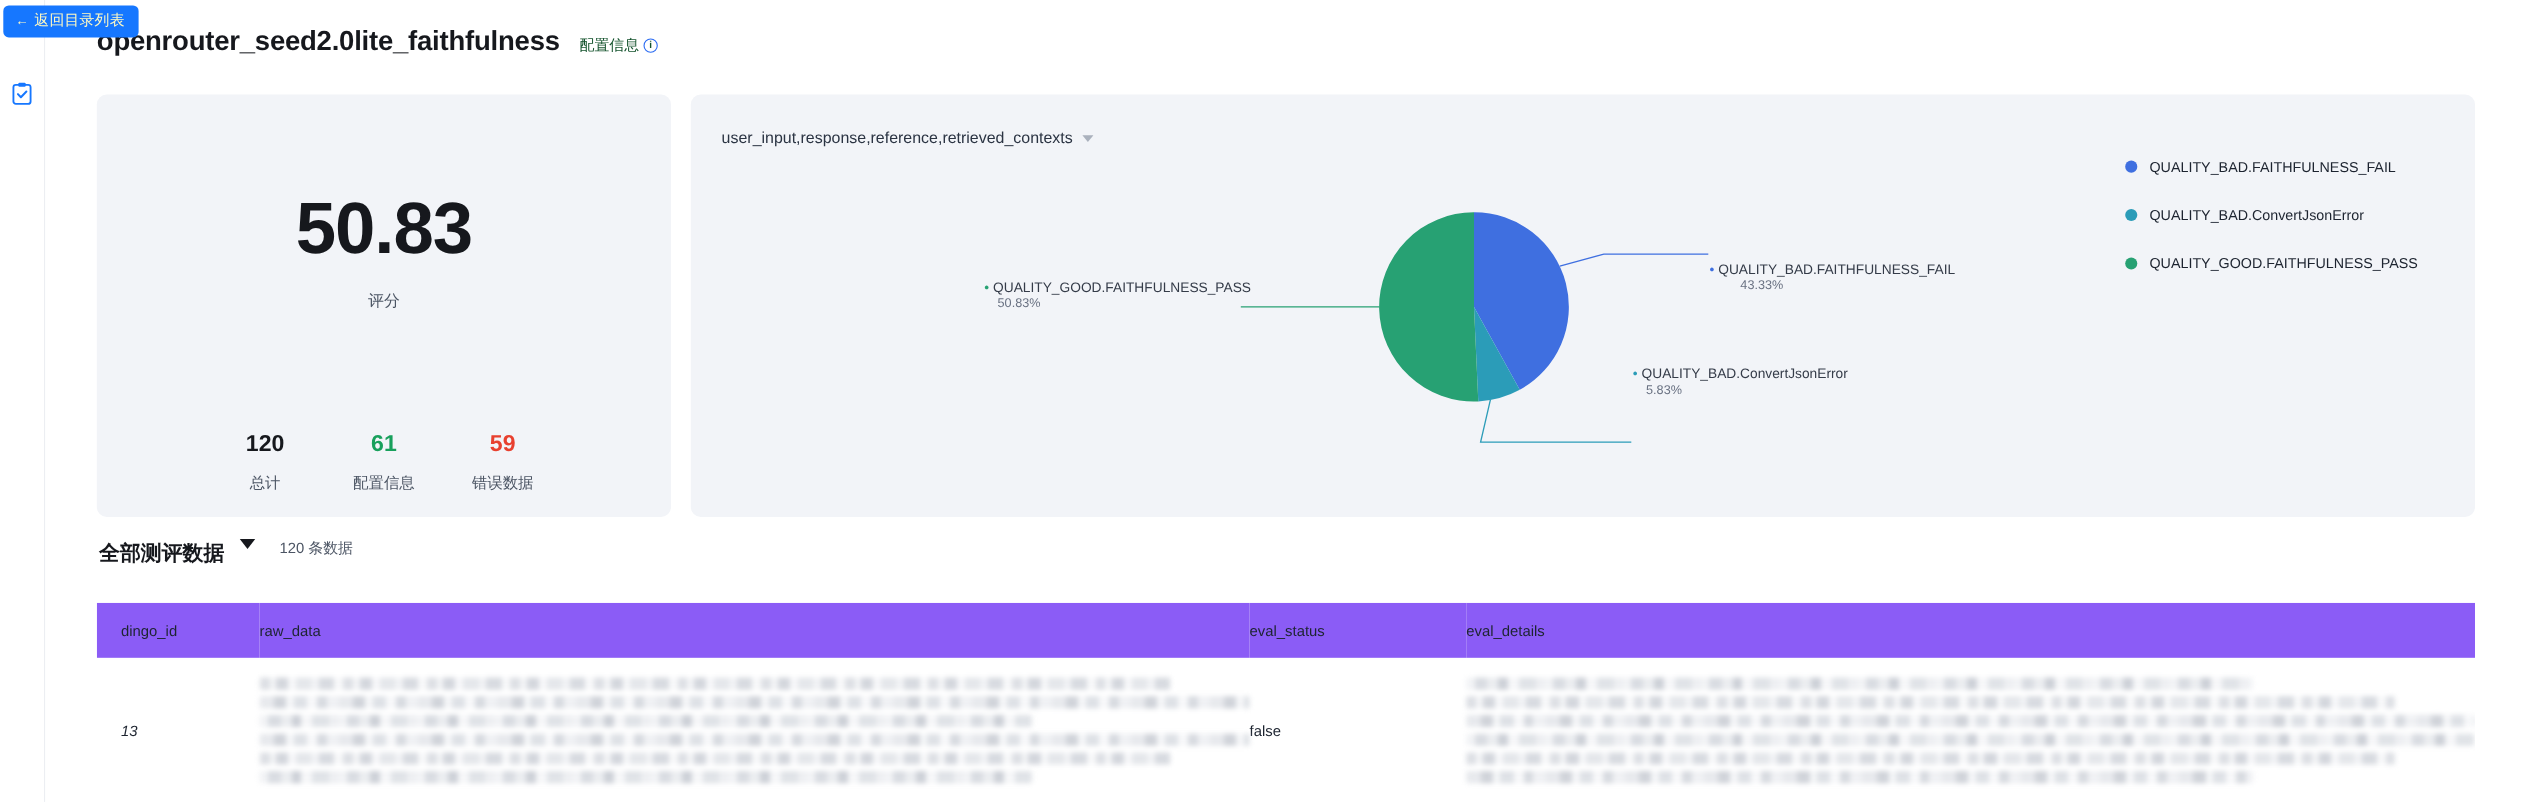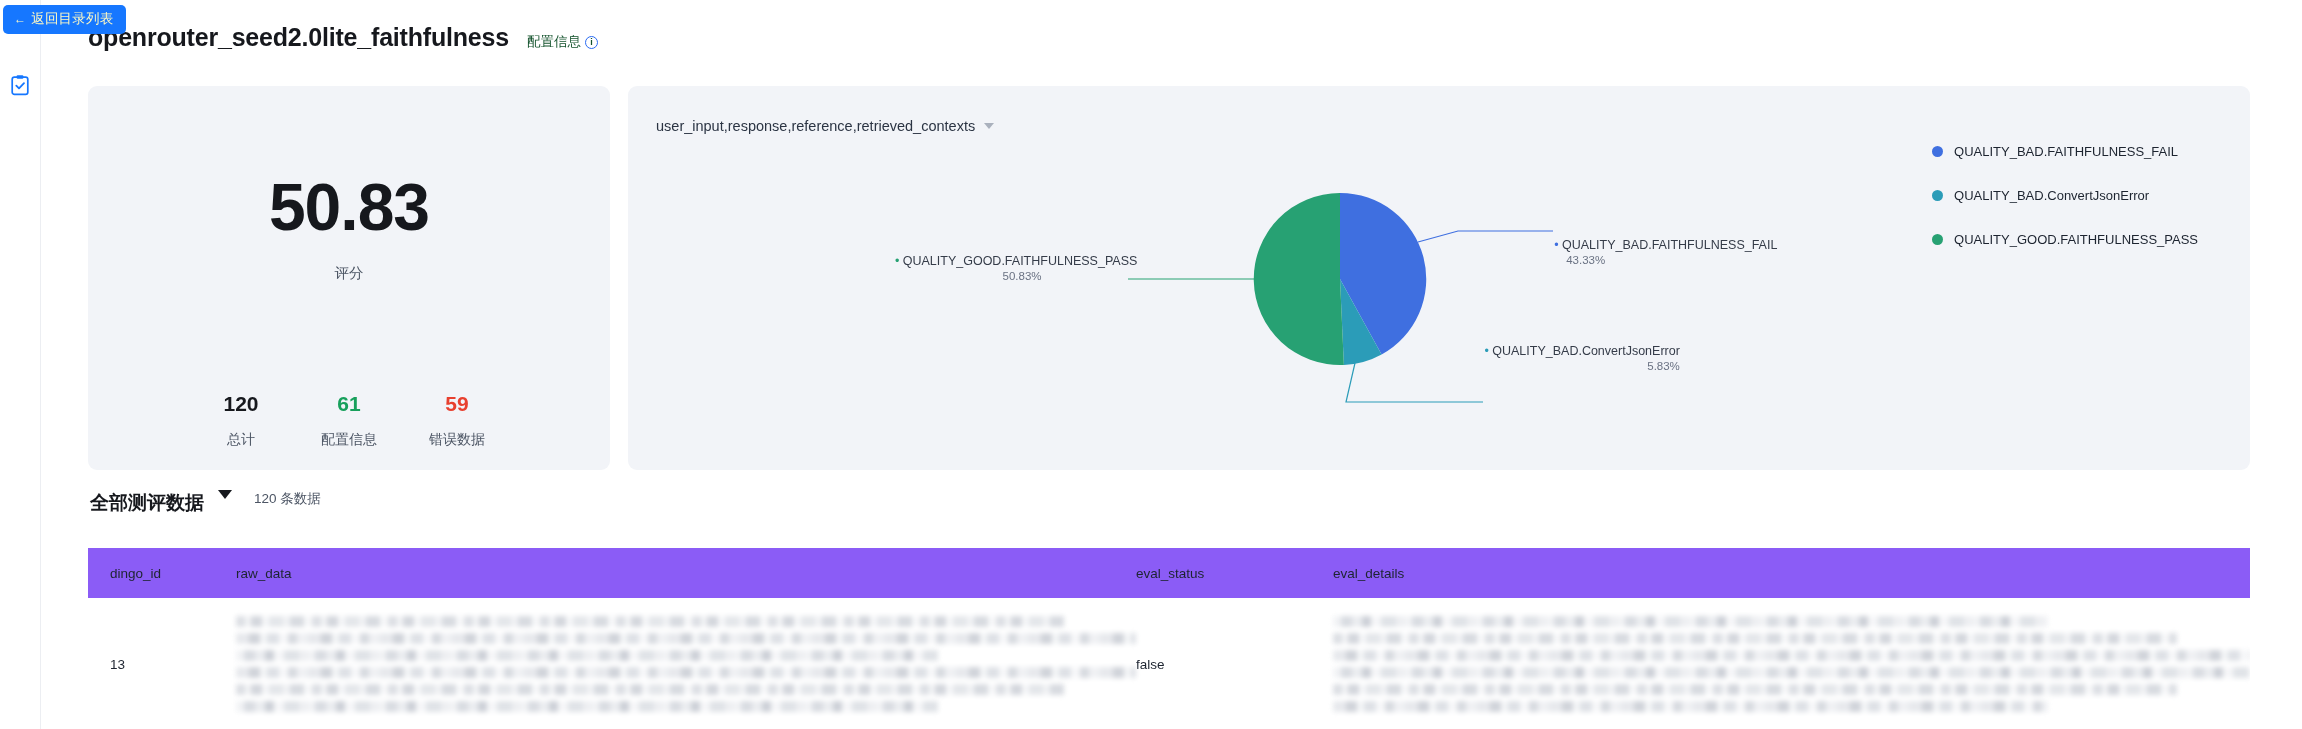--- a/index.html
+++ b/index.html
@@ -241,21 +241,21 @@
   }
   thead th:first-child { padding-left: 22px; border-radius: 0; }
   tbody td {
     padding: 18px 0;
     vertical-align: middle;
     font-size: 13.5px;
     color: #1d2430;
     border-bottom: 1px solid #eceef2;
     height: 128px;
   }
-  tbody td:first-child { padding-left: 22px; }
+  tbody td:first-child { padding-left: 22px; font-style: italic; }
 
   .col-id      { width: 148px; }
   .col-raw     { width: 900px; }
   .col-status  { width: 197px; }
   .col-details { width: auto; }
 
   
   .blur-block {
     display: flex;
     flex-direction: column;
@@ -365,30 +365,30 @@
         <path fill="#27a173" d="M715.9 278.9 A86 86 0 1 1 712 107 L712 193 Z"></path>
 
         <path stroke="#3f6fe0" stroke-width="1.2" fill="none" d="M790 156 L830 145 L925 145"></path>
         <path stroke="#2b9cb8" stroke-width="1.2" fill="none" d="M727 277 L718 316 L855 316"></path>
         <path stroke="#27a173" stroke-width="1.2" fill="none" d="M626 193 L585 193 L500 193"></path>
       </svg>
 
       <div style="position:absolute;left:57.1%;top:152px;font-size:12.5px;color:#353c49;white-space:nowrap;">
         <span style="color:#3f6fe0;">•</span>
         <span>QUALITY_BAD.FAITHFULNESS_FAIL</span>
-        <div style="margin-left:12px;margin-top:2px;color:#6a7283;font-size:11.5px;">43.33%</div>
-      </div>
-
-      <div style="position:absolute;left:52.8%;top:258px;font-size:12.5px;color:#353c49;white-space:nowrap;text-align:right;">
+        <div style="margin-left:28px;margin-top:2px;color:#6a7283;font-size:11.5px;">43.33%</div>
+      </div>
+
+      <div style="position:absolute;left:52.8%;top:247px;font-size:12.5px;color:#353c49;white-space:nowrap;">
         <span style="color:#2b9cb8;">•</span>
         <span>QUALITY_BAD.ConvertJsonError</span>
         <div style="margin-left:12px;margin-top:2px;color:#6a7283;font-size:11.5px;">5.83%</div>
       </div>
 
-      <div style="position:absolute;right:68.6%;top:168px;font-size:12.5px;color:#353c49;white-space:nowrap;text-align:center;">
+      <div style="position:absolute;right:68.6%;top:168px;font-size:12.5px;color:#353c49;white-space:nowrap;text-align:left;">
         <span style="color:#27a173;">•</span>
         <span>QUALITY_GOOD.FAITHFULNESS_PASS</span>
         <div style="margin-left:12px;margin-top:2px;color:#6a7283;font-size:11.5px;">50.83%</div>
       </div>
     </div>
 
     <div class="legend">
       <div class="legend-item">
         <span class="legend-dot" style="background:#3f6fe0"></span>
         <span>QUALITY_BAD.FAITHFULNESS_FAIL</span>

